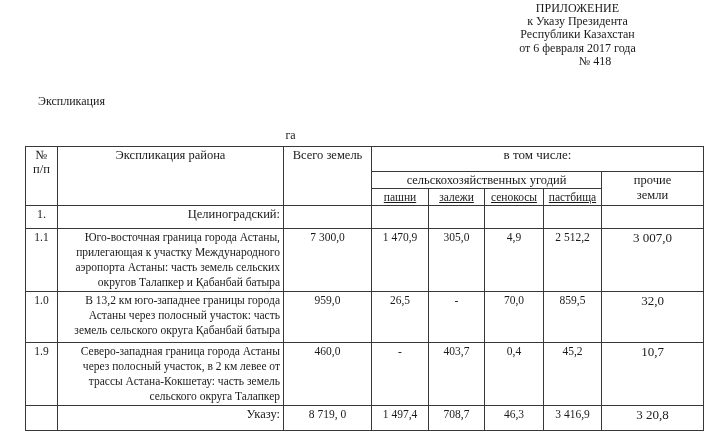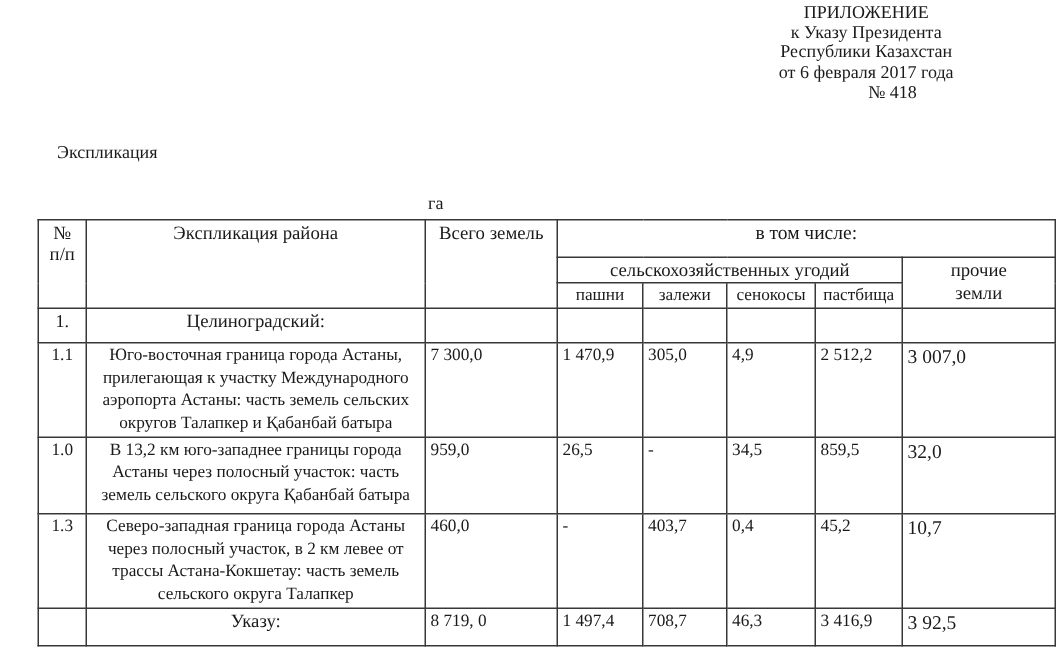--- a/index.html
+++ b/index.html
@@ -34,25 +34,25 @@
     font-weight:normal;
     vertical-align:top;
     overflow:hidden;
   }
   thead th{text-align:center;font-size:12.5px;line-height:14px;}
   th.th-top{vertical-align:top;padding-top:3px;}
   th.incl{vertical-align:middle;font-size:13px;}
   th.agri{vertical-align:middle;font-size:12.5px;}
   th.other-h{vertical-align:middle;}
   th.other-h .wrapbox{display:inline-block;width:62px;line-height:15px;}
-  th.subhead{font-size:11.5px;vertical-align:middle;}
+  th.subhead{font-size:11.5px;vertical-align:middle;text-decoration:underline;}
   tbody td{font-size:11.5px;line-height:15px;}
   td.num{text-align:center;padding-top:4px;}
-  td.name{text-align:center;padding:4px 6px 2px 5px;}
-  td.val{text-align:left;padding-top:4px;}
+  td.name{text-align:right;padding:4px 6px 2px 5px;}
+  td.val{text-align:center;padding-top:4px;}
   td.other-col{font-size:13px;}
   tr.section td.name, tr.totals td.name{font-size:12.5px;}
   tr.section td.num{font-size:12px;}
 </style>
 </head>
 <body>
 
 <div class="letterhead">
   <div>ПРИЛОЖЕНИЕ</div>
   <div>к Указу Президента</div>
@@ -116,38 +116,38 @@
       <td class="val">4,9</td>
       <td class="val">2 512,2</td>
       <td class="val other-col">3 007,0</td>
     </tr>
     <tr style="height:51px">
       <td class="num">1.0</td>
       <td class="name">В 13,2 км юго-западнее границы города Астаны  через полосный участок: часть земель сельского округа Қабанбай батыра</td>
       <td class="val">959,0</td>
       <td class="val">26,5</td>
       <td class="val">-</td>
-      <td class="val">34,5</td>
+      <td class="val">70,0</td>
       <td class="val">859,5</td>
       <td class="val other-col">32,0</td>
     </tr>
     <tr style="height:61px">
-      <td class="num">1.3</td>
+      <td class="num">1.9</td>
       <td class="name">Северо-западная граница города Астаны через полосный участок, в 2 км левее от трассы Астана-Кокшетау: часть земель сельского округа Талапкер</td>
       <td class="val">460,0</td>
       <td class="val">-</td>
       <td class="val">403,7</td>
       <td class="val">0,4</td>
       <td class="val">45,2</td>
       <td class="val other-col">10,7</td>
     </tr>
     <tr class="totals" style="height:25px">
       <td class="num"></td>
       <td class="name">Указу:</td>
       <td class="val">8 719, 0</td>
       <td class="val">1 497,4</td>
       <td class="val">708,7</td>
       <td class="val">46,3</td>
       <td class="val">3 416,9</td>
-      <td class="val other-col">3 92,5</td>
+      <td class="val other-col">3 20,8</td>
     </tr>
   </tbody>
 </table>
 
 </body></html>

